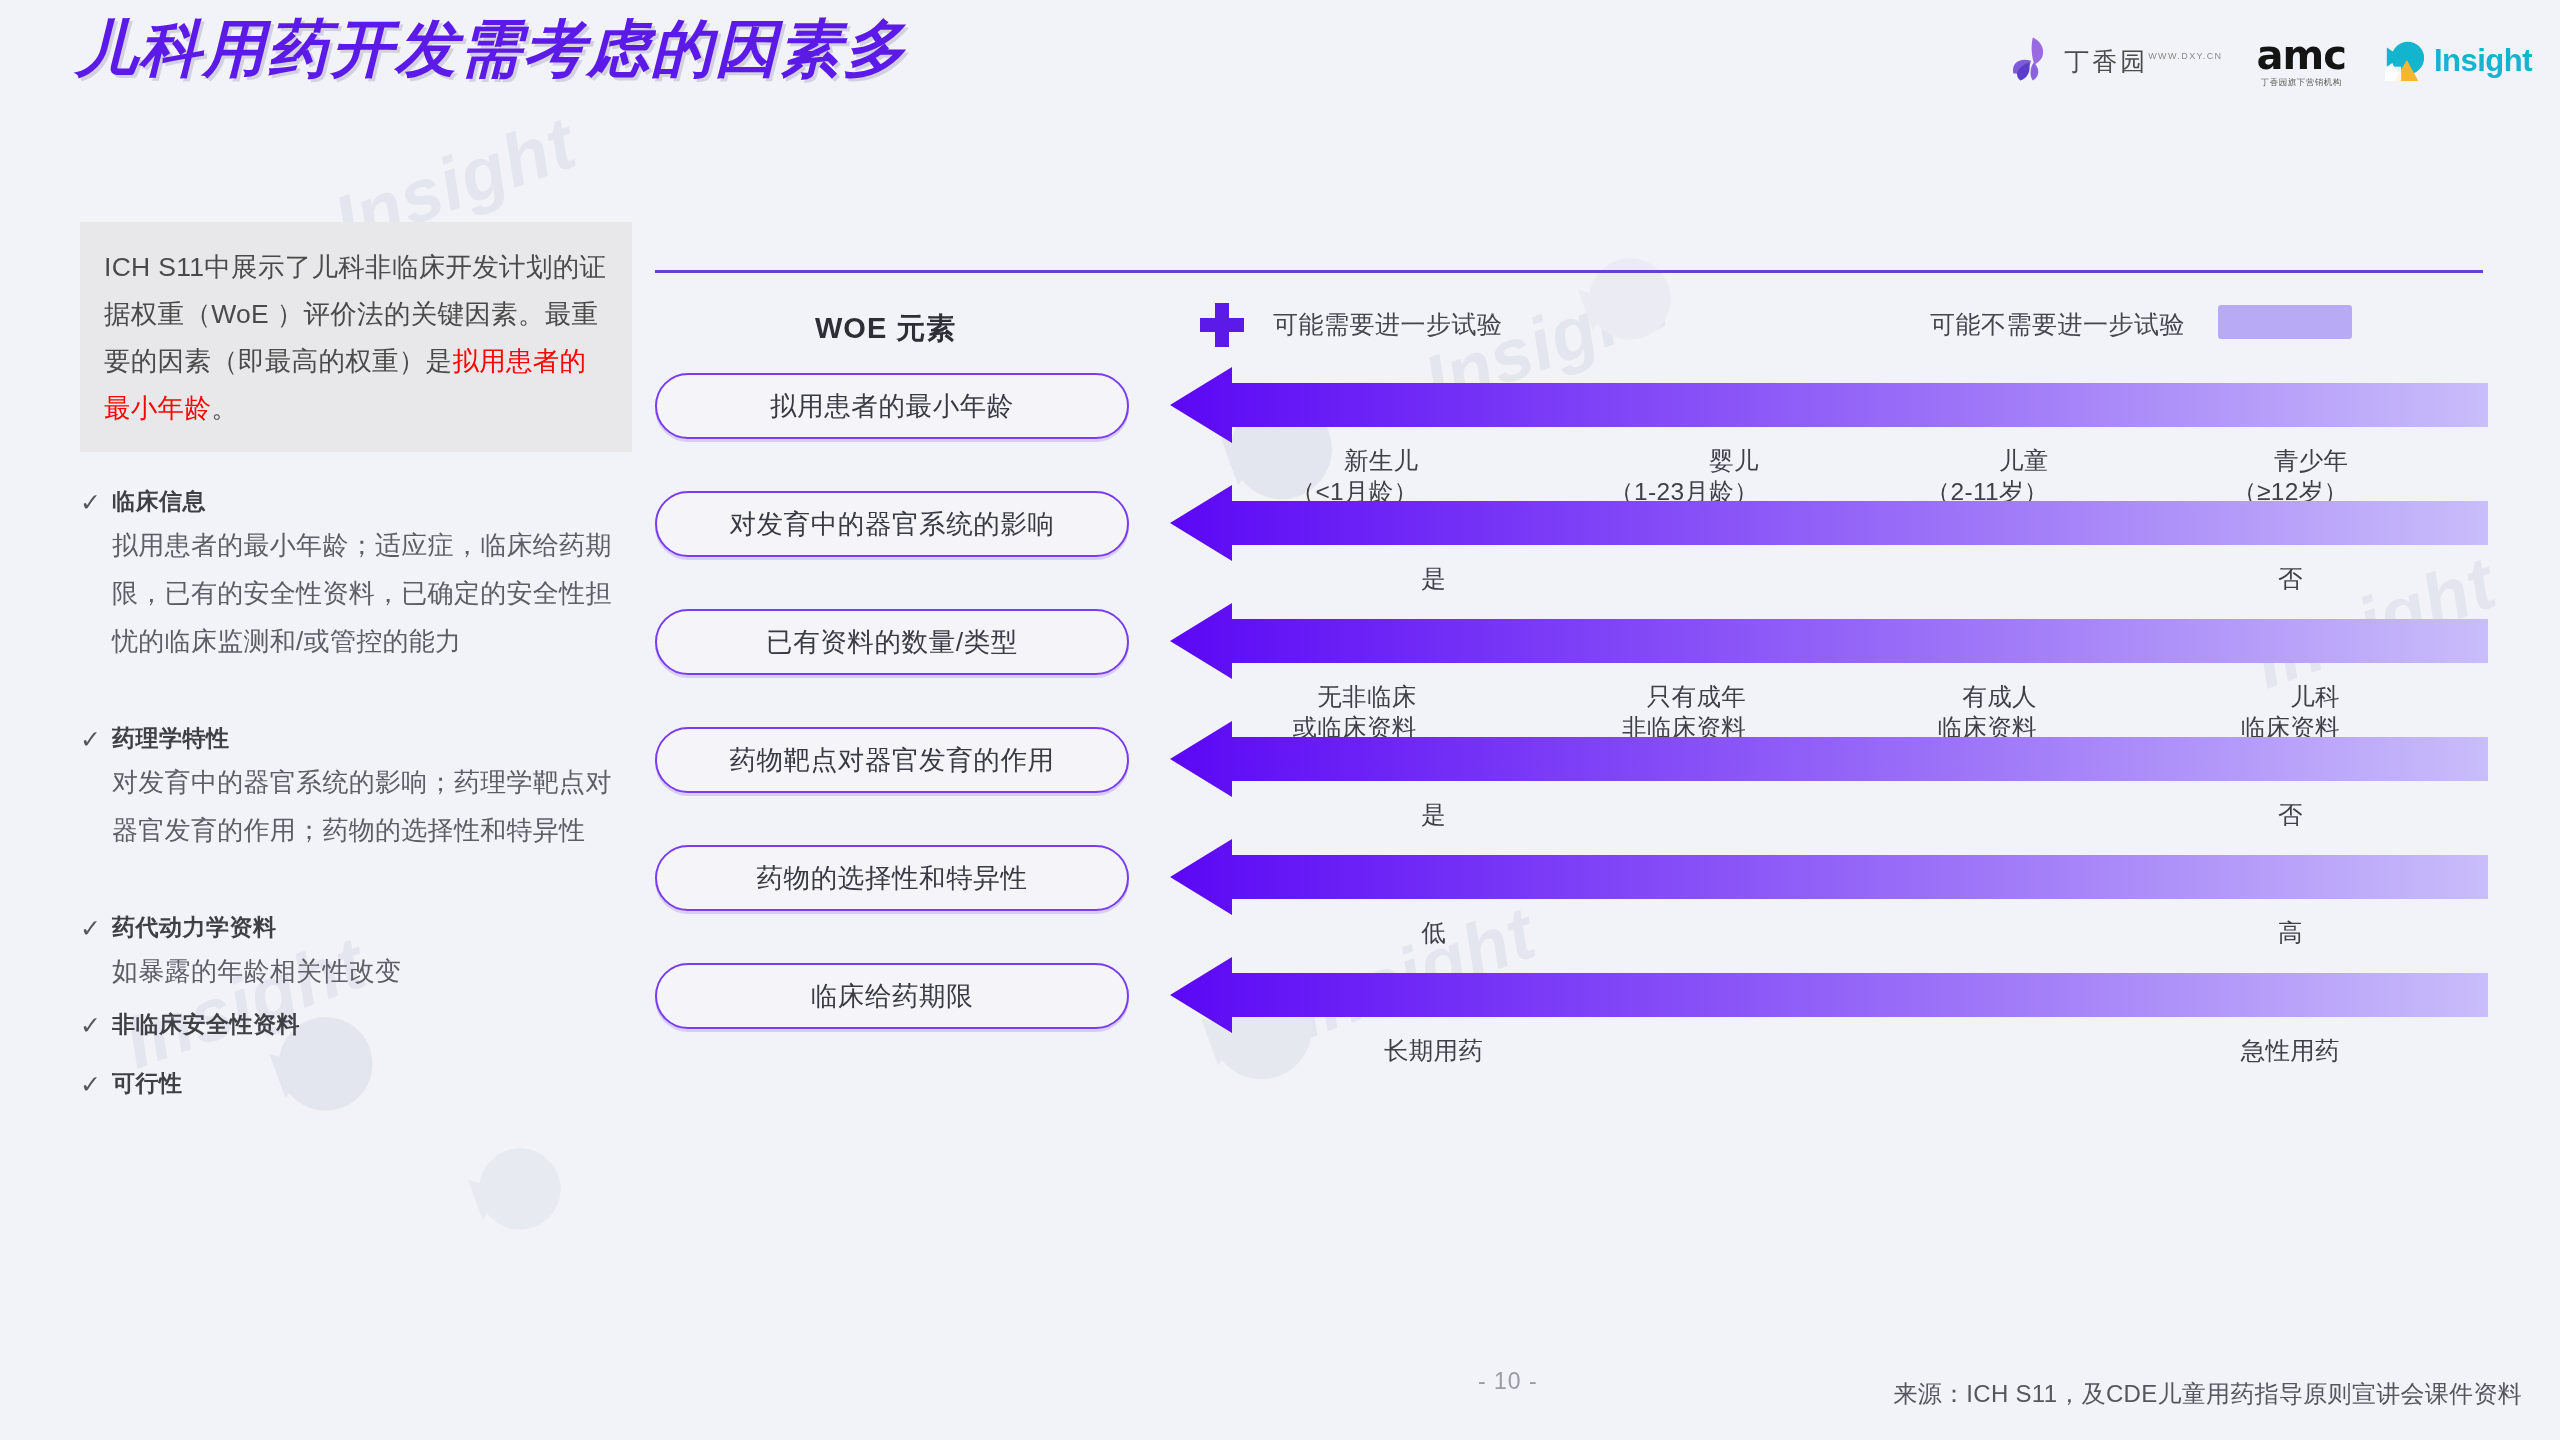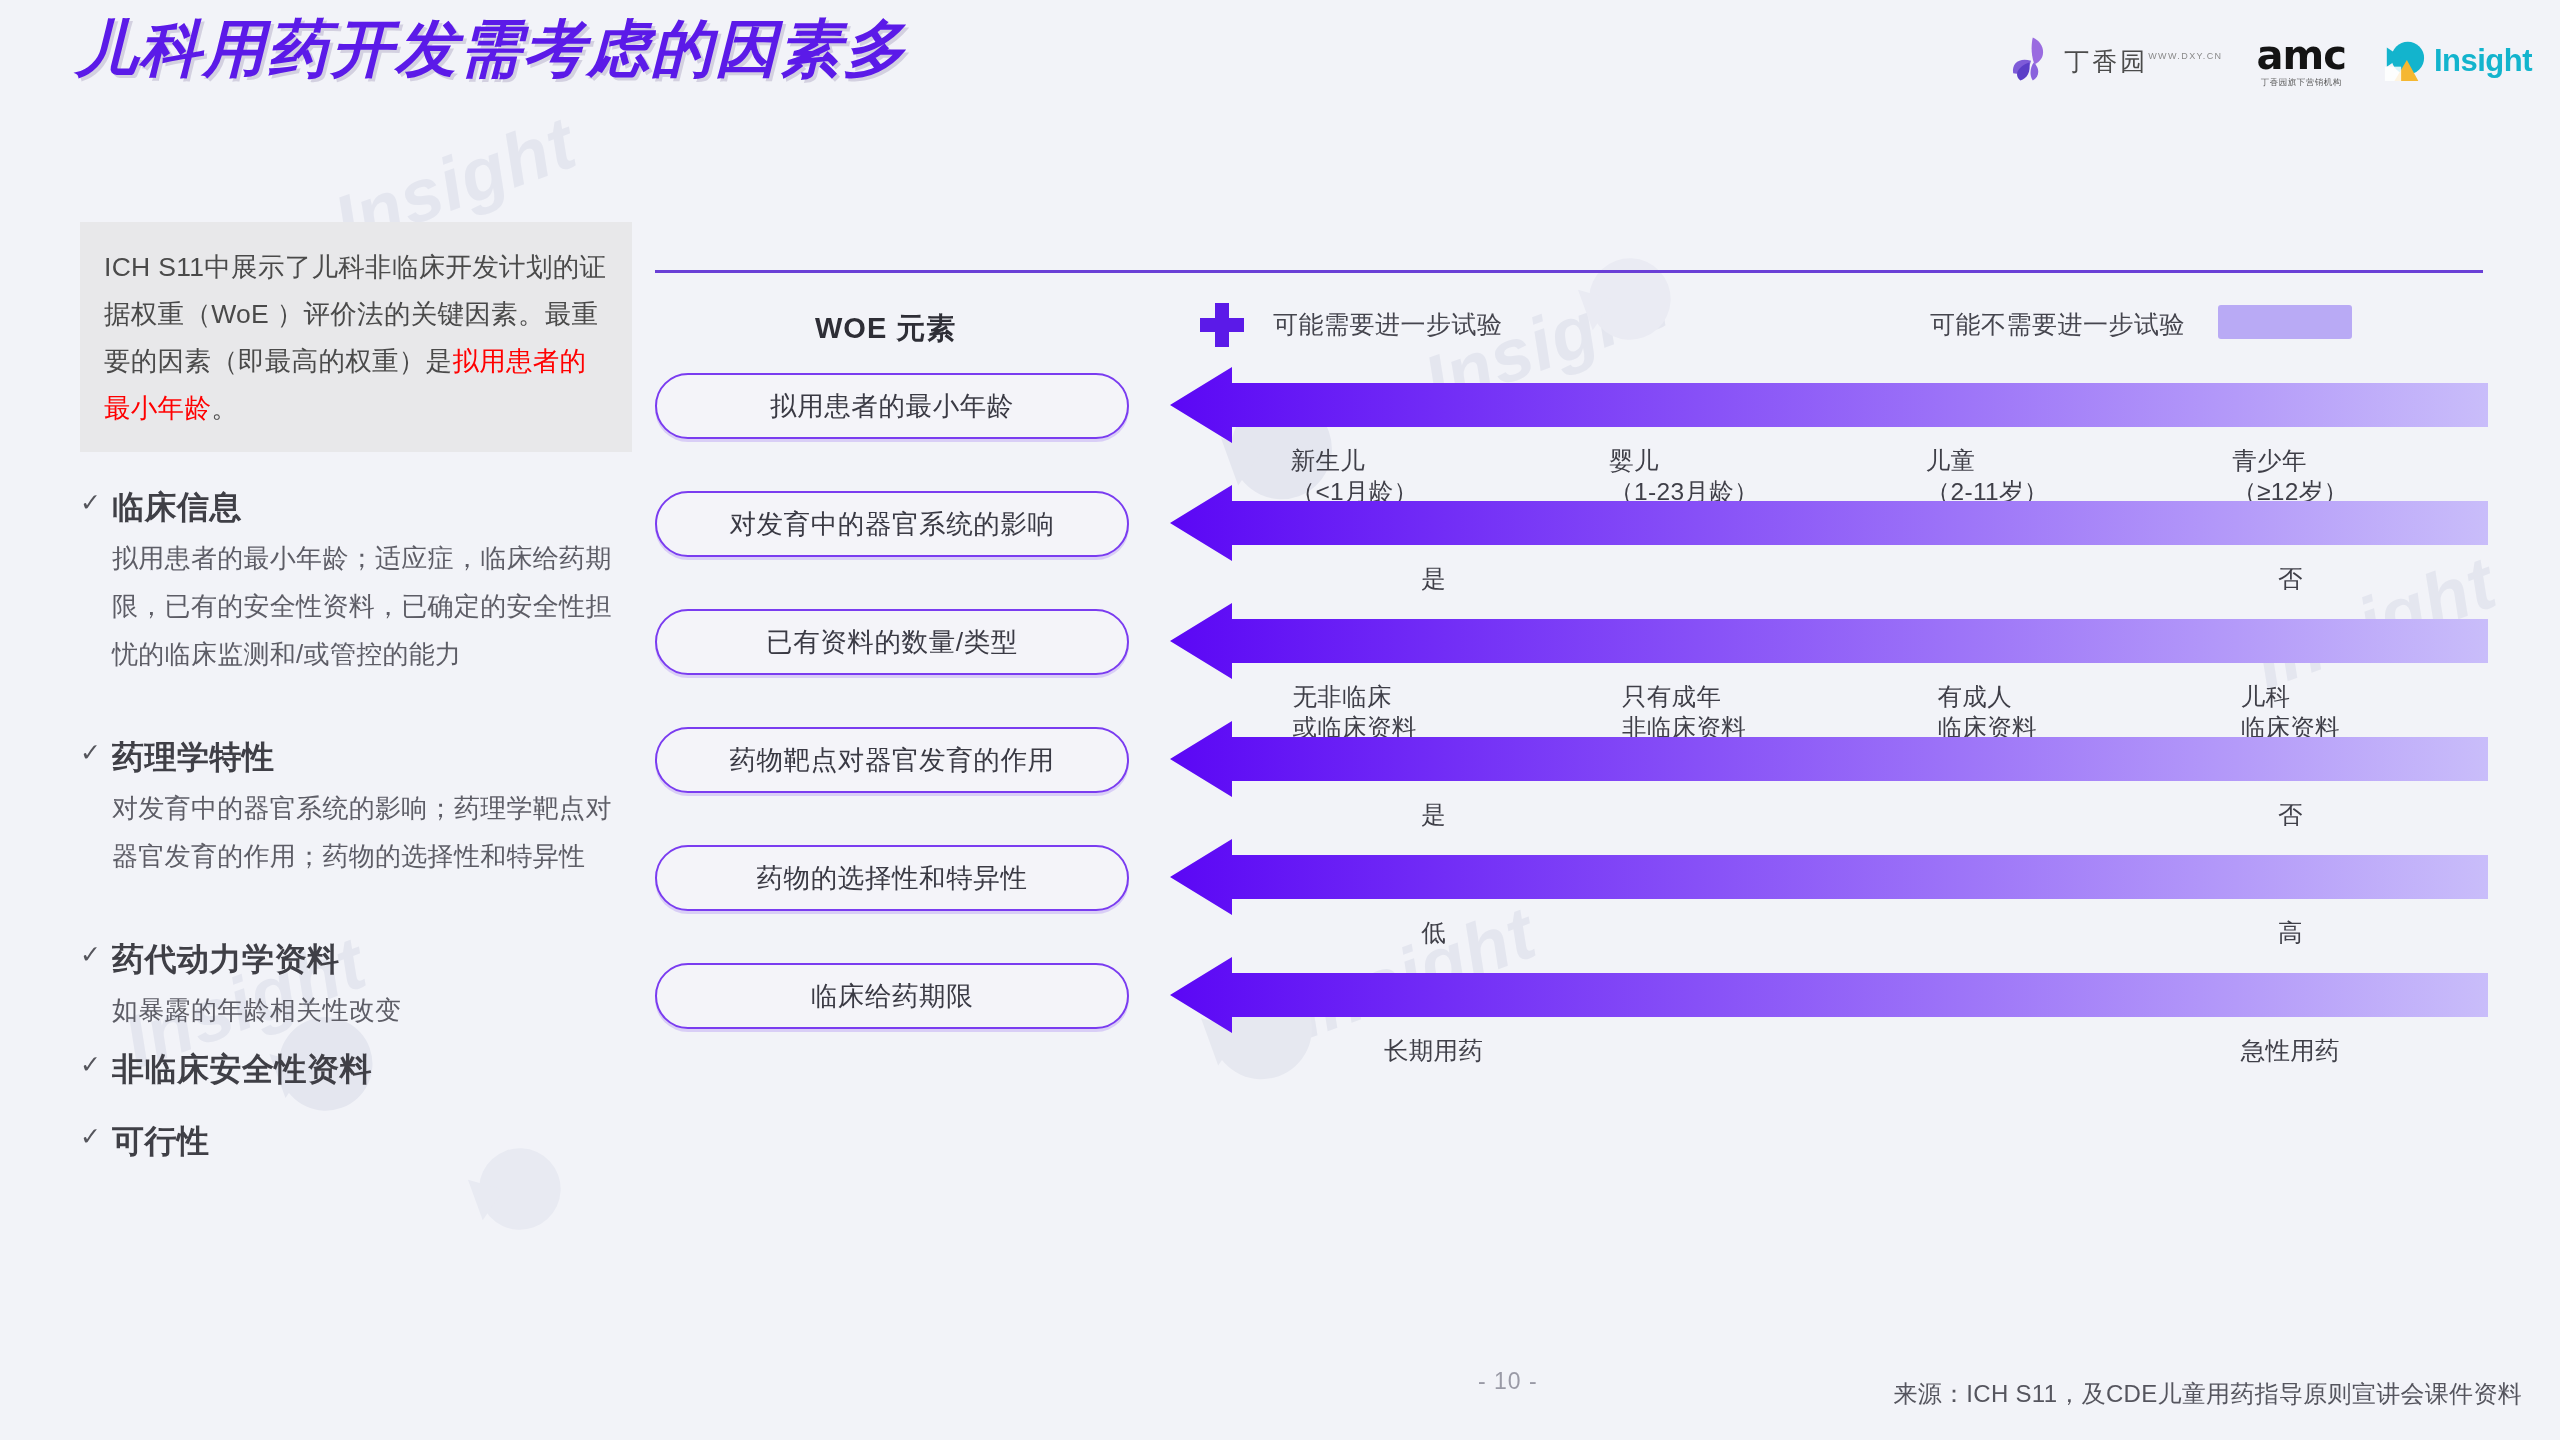--- a/index.html
+++ b/index.html
@@ -43,21 +43,21 @@
   .intro-box{
     background:#e8e8ea;padding:22px 24px 20px 24px;box-sizing:border-box;width:552px;
   }
   .intro-text{font-size:26.5px;line-height:47px;color:#4a4a4a;letter-spacing:.3px;}
   .intro-hl{color:#ff0000;}
 
   .bullets{margin-top:34px;}
   .blk{margin-bottom:14px;}
   .blk-head{display:flex;align-items:flex-start;gap:12px;}
   .tick{font-size:25px;color:#55555c;line-height:1;padding-top:4px;width:20px;flex:none;}
-  .blk-title{font-size:32px;font-weight:bold;color:#3f3f46;letter-spacing:.5px;}
+  .blk-title{font-size:23px;font-weight:bold;color:#3f3f46;letter-spacing:.5px;}
   .blk-body{font-size:26px;line-height:48px;color:#5d5d66;margin-left:32px;margin-top:4px;letter-spacing:.3px;}
   .gap-m{height:44px;}
 
   
   .right-col{position:absolute;left:655px;top:248px;width:1830px;}
   .panel-title{font-size:31px;font-weight:bold;color:#2d1b8c;letter-spacing:.2px;white-space:nowrap;}
   .panel-rule{height:3px;background:#6a3fd6;margin-top:22px;width:1828px;}
 
   .legend{position:relative;height:70px;margin-top:22px;}
   .legend-woe{position:absolute;left:160px;top:14px;font-size:29px;font-weight:bold;color:#2e2e36;letter-spacing:1px;}
@@ -77,21 +77,21 @@
     border:2.5px solid #7a3cf0;border-radius:34px;background:#f4f4f9;
     display:flex;align-items:center;justify-content:center;
     box-shadow:0 3px 0 rgba(122,60,240,.20);
   }
   .pill span{font-size:26.5px;color:#3a3a44;letter-spacing:.6px;}
 
   .arrow-wrap{position:absolute;left:515px;top:-6px;width:1318px;height:76px;}
   .arrow-wrap svg{display:block;}
 
   .tick-labels{position:absolute;left:515px;top:72px;width:1318px;height:46px;}
-  .tl{position:absolute;text-align:left;font-size:24.5px;color:#3f3f48;line-height:31px;letter-spacing:.3px;white-space:nowrap;transform:translateX(-50%);}
+  .tl{position:absolute;text-align:right;font-size:24.5px;color:#3f3f48;line-height:31px;letter-spacing:.3px;white-space:nowrap;transform:translateX(-50%);}
 
   
   .page-num{position:absolute;left:1478px;top:1368px;font-size:23px;color:#9a9aa6;letter-spacing:1px;}
   .source{position:absolute;right:38px;top:1378px;font-size:24px;color:#55555e;letter-spacing:.3px;}
 </style>
 </head>
 <body>
 
 <div class="slide">
 

